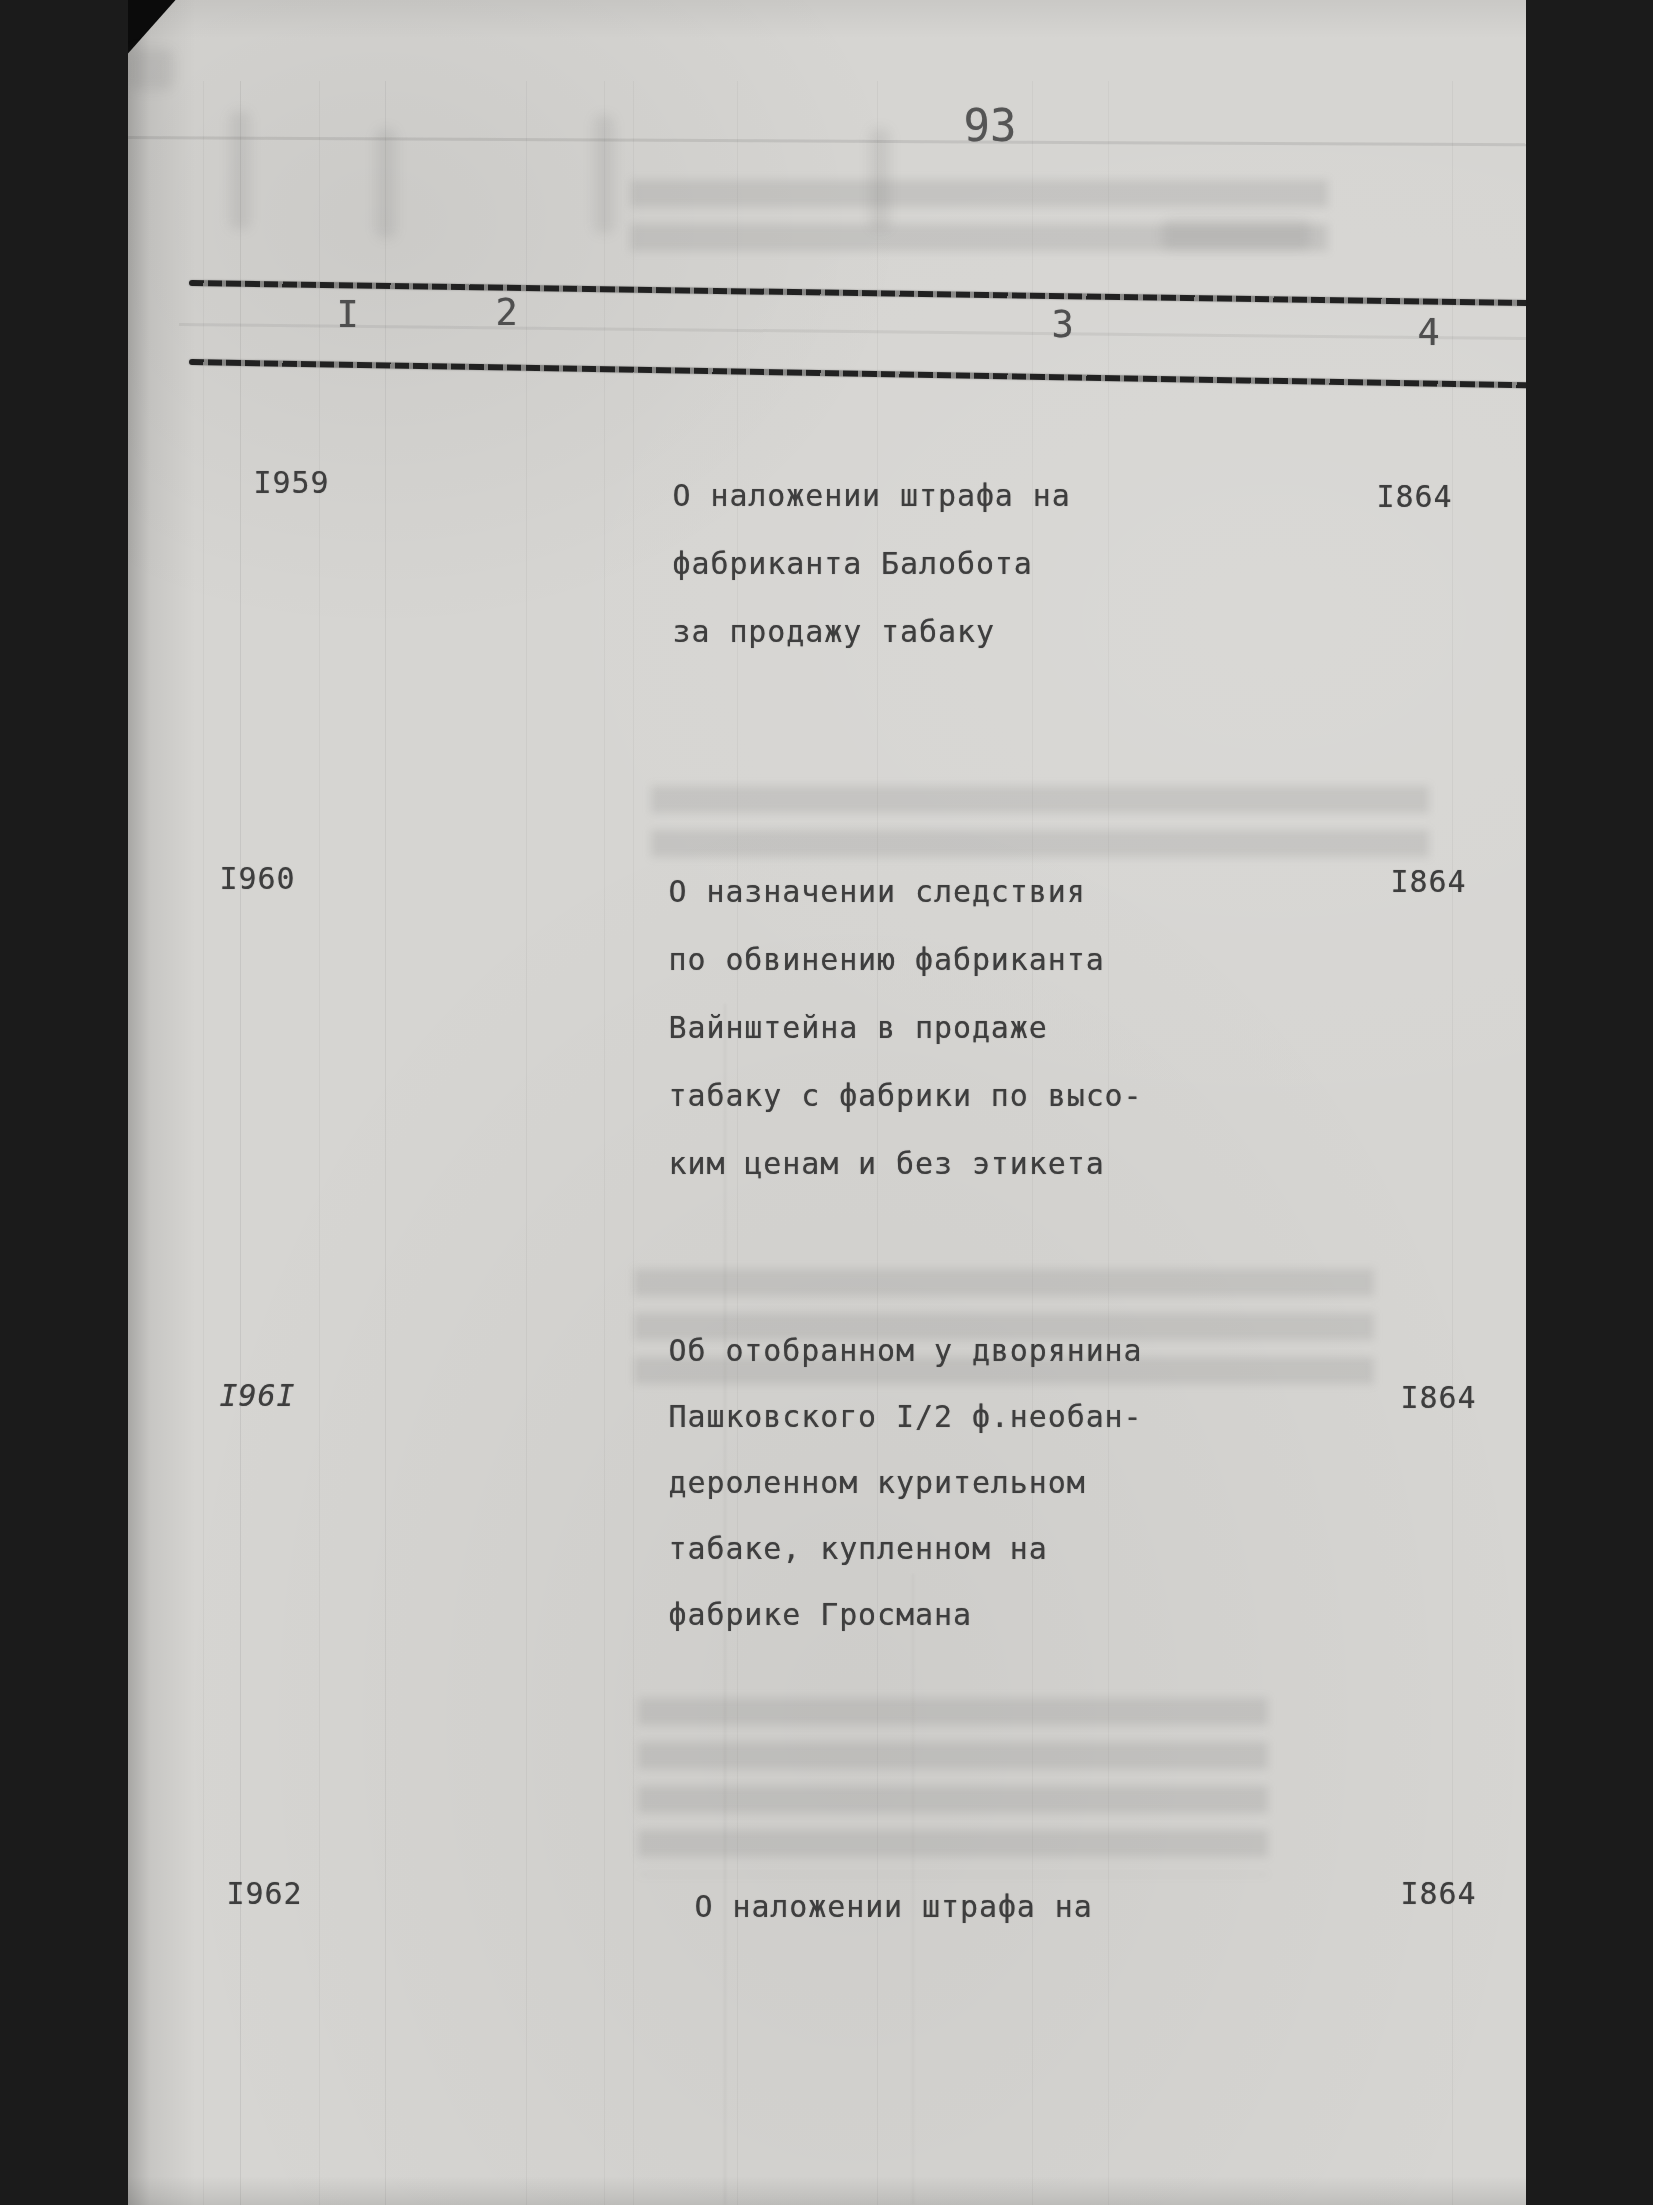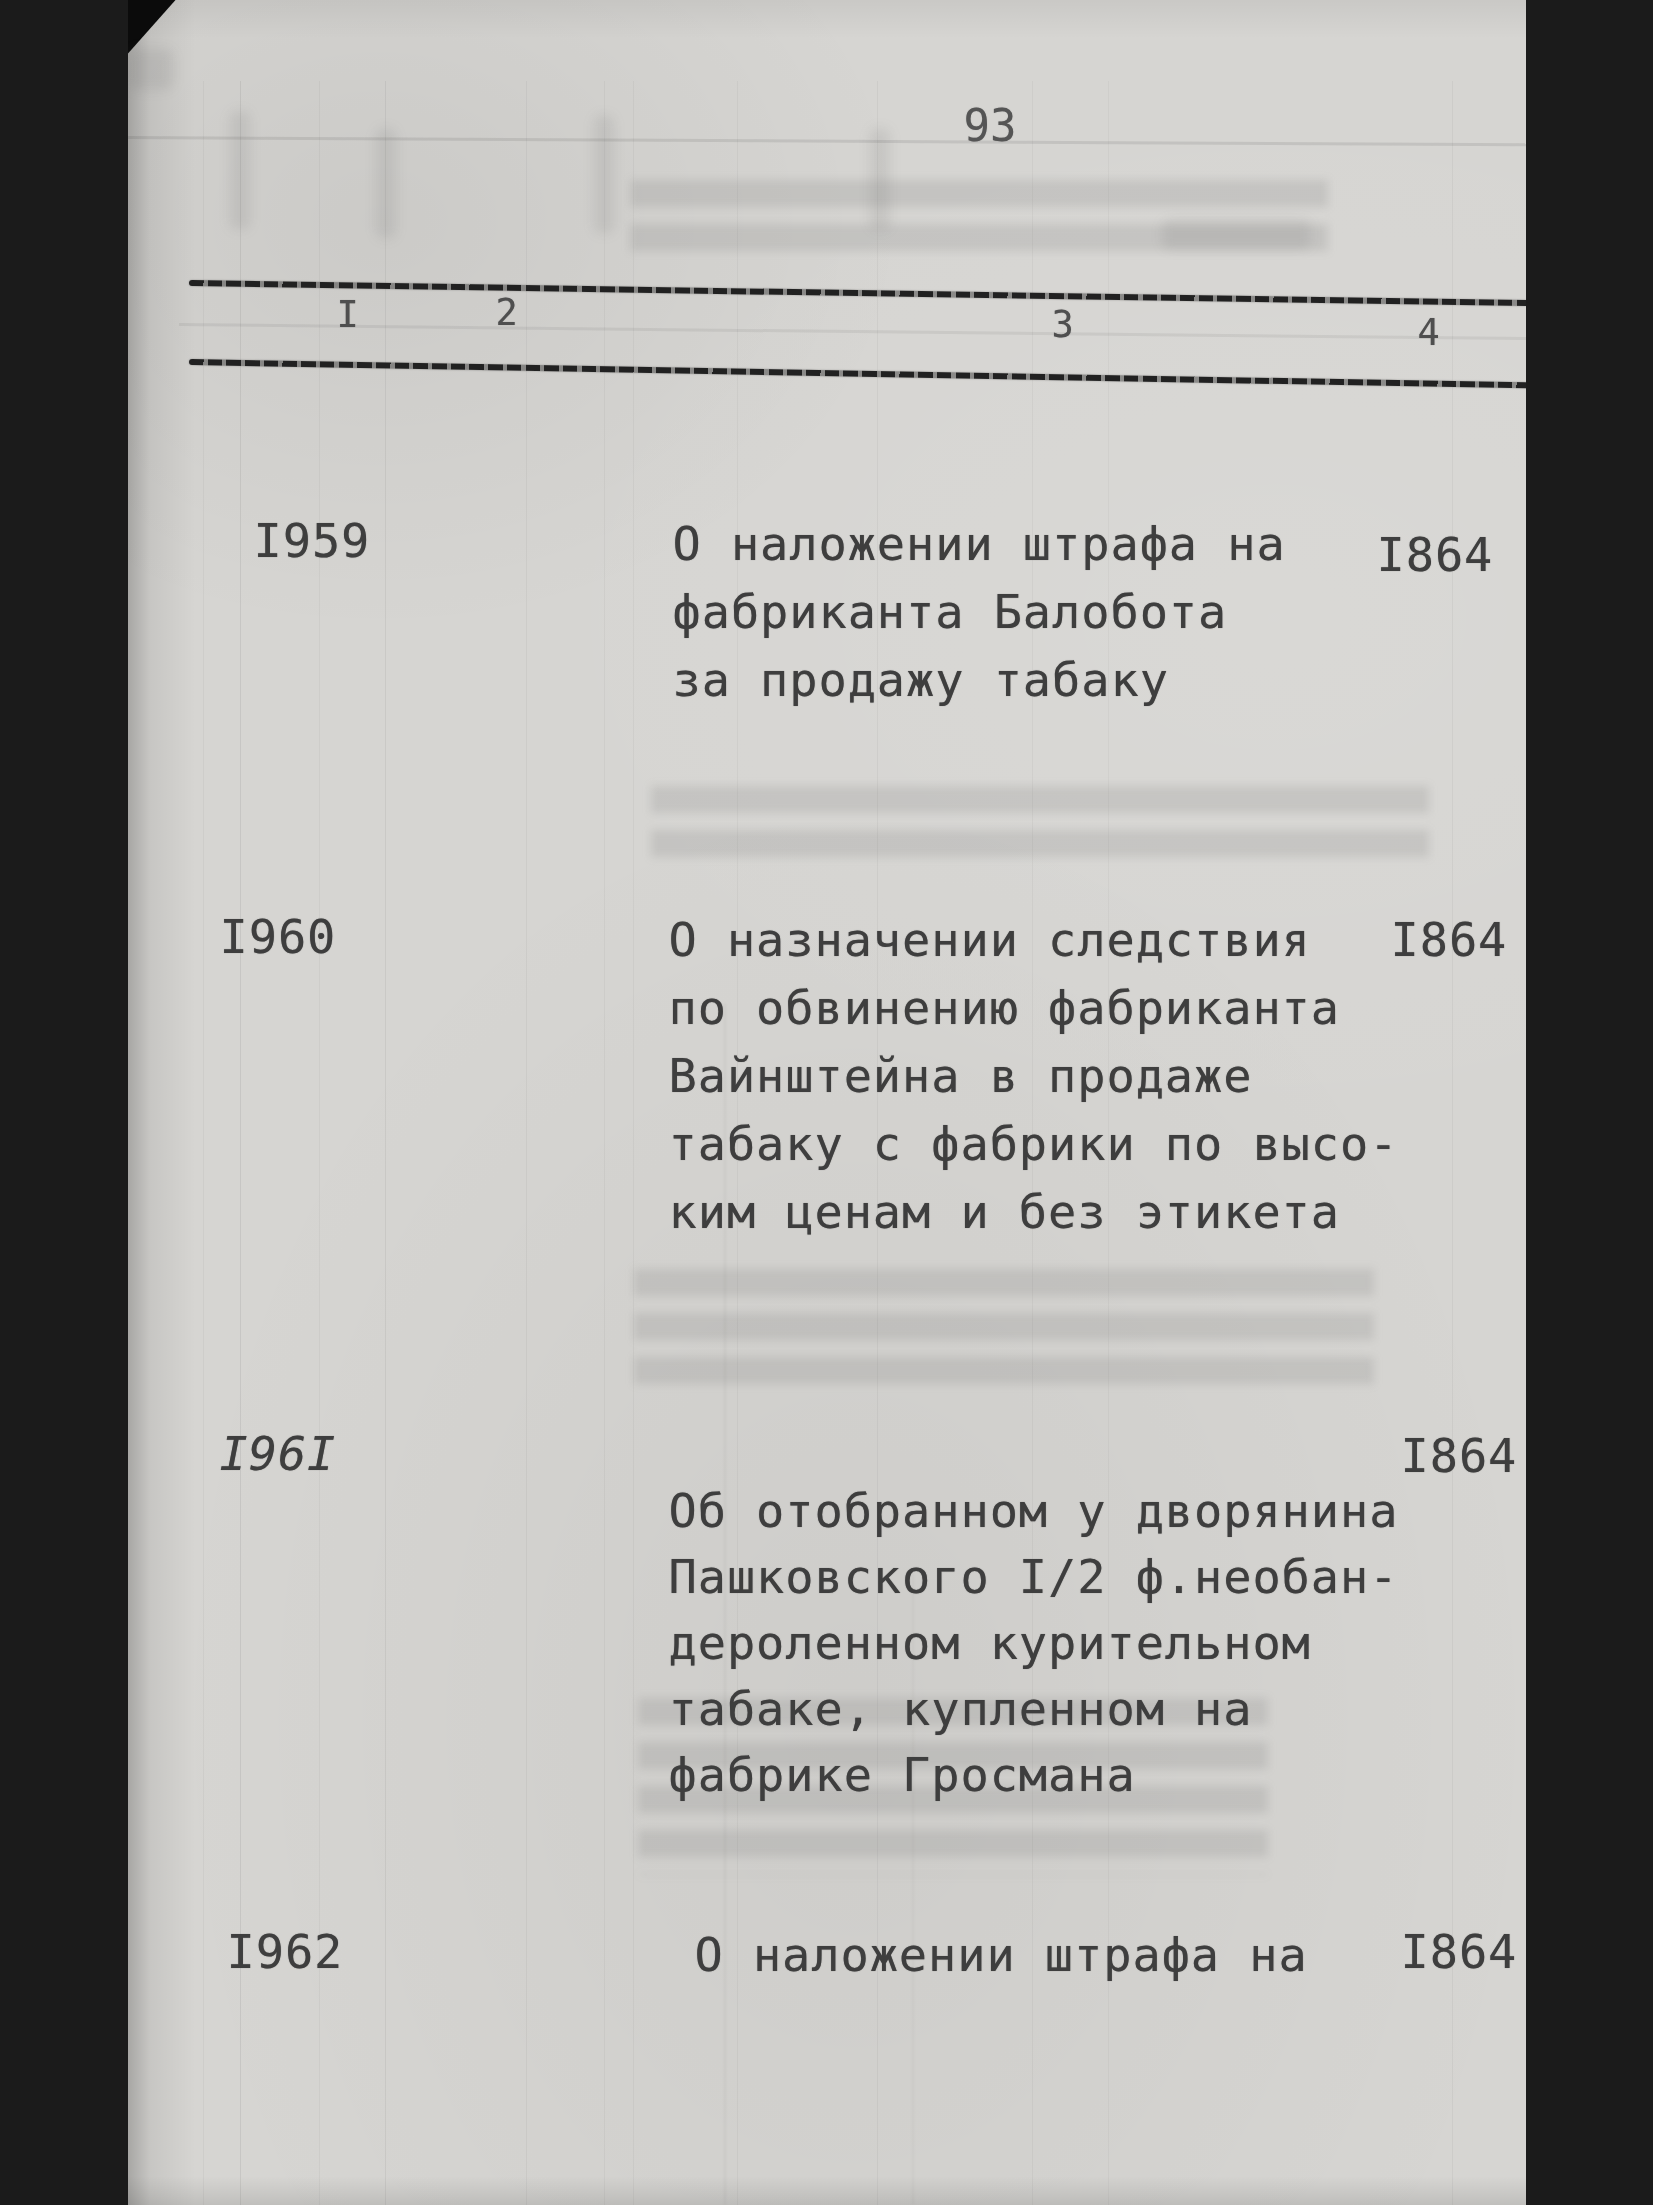--- a/index.html
+++ b/index.html
@@ -14,25 +14,24 @@
       radial-gradient(1106px 766px at 82% 28%, rgba(255,255,255,0.08), transparent 72%),
       radial-gradient(936px 1276px at 52% 78%, rgba(0,0,0,0.04), transparent 75%),
       linear-gradient(90deg, rgba(0,0,0,0.22) 0px, rgba(0,0,0,0.07) 22px, rgba(0,0,0,0) 68px),
       linear-gradient(180deg, rgba(0,0,0,0.06) 0px, rgba(0,0,0,0) 39px),
       linear-gradient(0deg, rgba(0,0,0,0.10) 0px, rgba(0,0,0,0) 29px),
       #d6d5d2;
   }
   .tw{
     position:absolute;
     color:#3e3e3e;
-    font-size:47px;
+    font-size:30px;
     letter-spacing:0.9px;
     white-space:nowrap;
     text-shadow:0 0 0.9px rgba(62,62,62,0.65);
-    margin-top:48px;
   }
   .entry-desc{line-height:68px;}
   .entry-desc.tight{line-height:66px;}
   .hdr-digit{
     position:absolute;
     font-size:37px;
     color:#4f4f4f;
     text-shadow:0 0 0.9px rgba(80,80,80,0.55);
     white-space:nowrap;
   }
@@ -154,21 +153,21 @@
   <div class="tw entry-desc" style="left:541px;top:858px;">
     <div>О назначении следствия</div>
     <div>по обвинению фабриканта</div>
     <div>Вайнштейна в продаже</div>
     <div>табаку с фабрики по высо-</div>
     <div>ким ценам и без этикета</div>
   </div>
   <div class="tw" style="left:1263px;top:864px;">I864</div>
 
   <div class="tw" style="left:92px;top:1378px;font-style:italic;">I96I</div>
-  <div class="tw entry-desc tight" style="left:541px;top:1430px;">
+  <div class="tw entry-desc tight" style="left:541px;top:1318px;">
     <div>Об отобранном у дворянина</div>
     <div>Пашковского I/2 ф.необан-</div>
     <div>дероленном курительном</div>
     <div>табаке, купленном на</div>
     <div>фабрике Гросмана</div>
   </div>
   <div class="tw" style="left:1273px;top:1380px;">I864</div>
 
   <div class="tw" style="left:99px;top:1876px;">I962</div>
   <div class="tw entry-desc" style="left:567px;top:1873px;">

